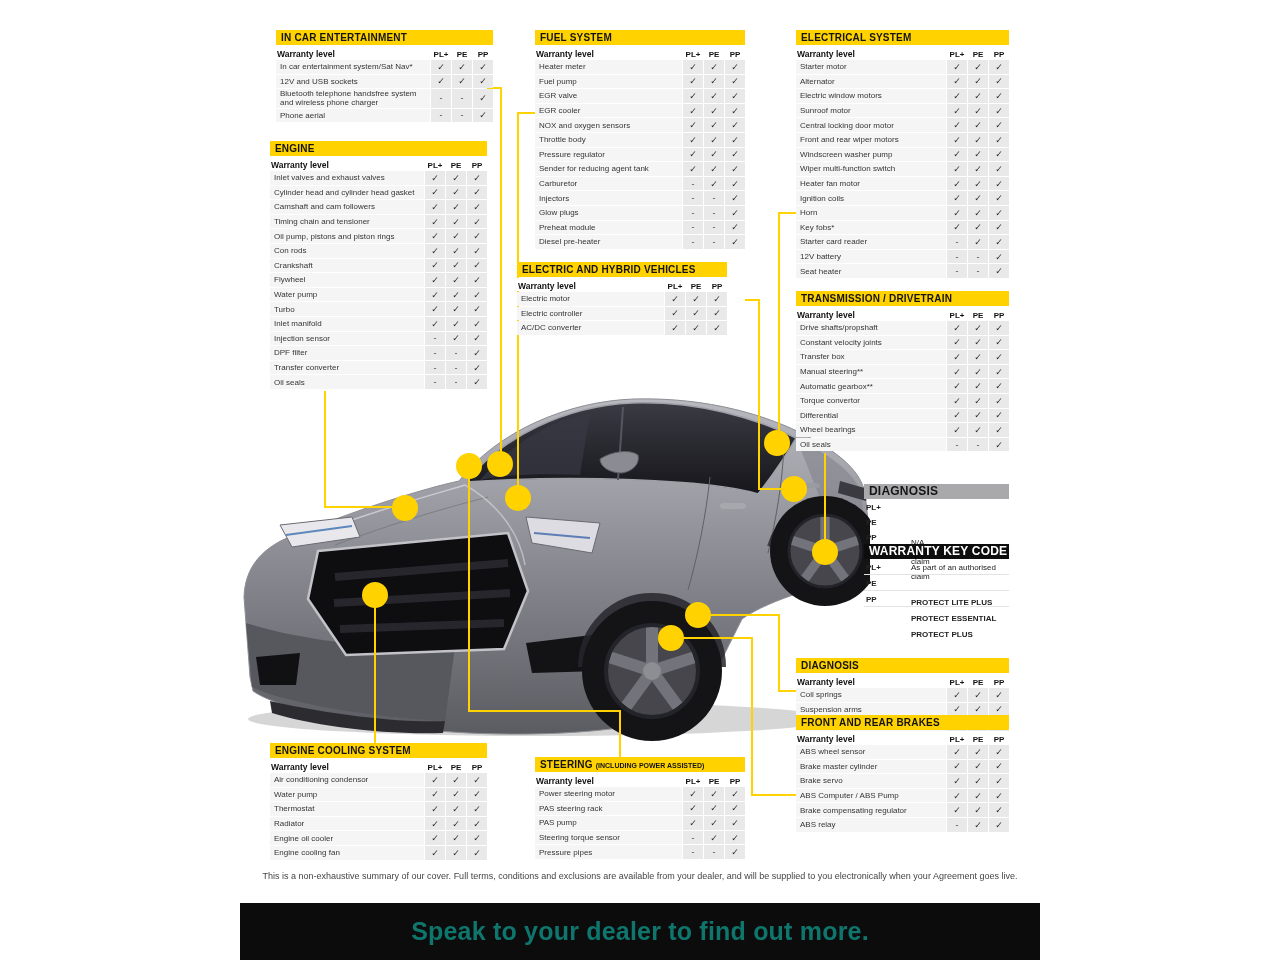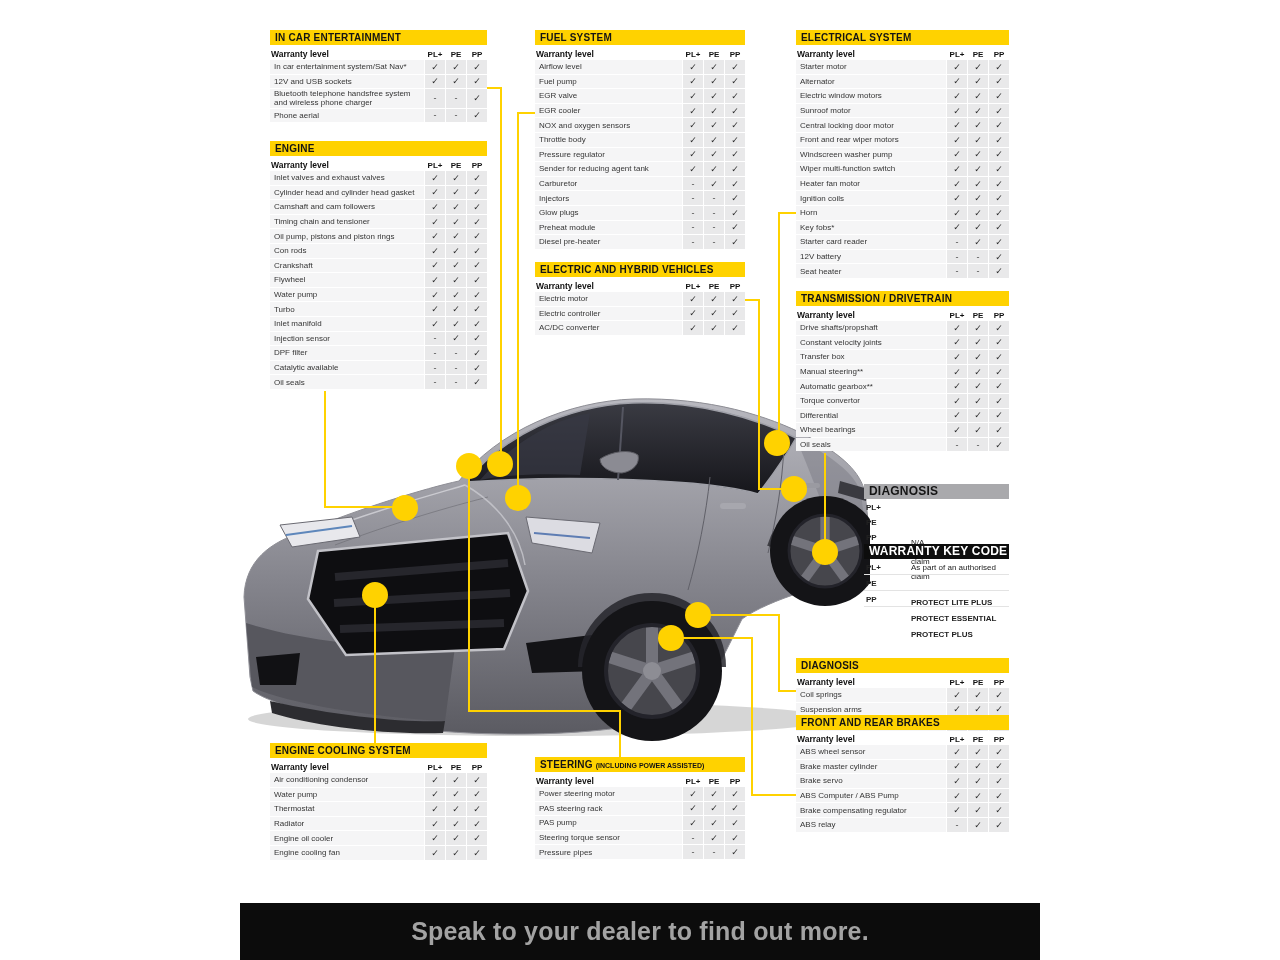--- a/index.html
+++ b/index.html
@@ -39,21 +39,21 @@
   .dot{position:absolute;width:26px;height:26px;border-radius:50%;background:#FFD200;z-index:30;}
 
   
   #car{position:absolute;left:240px;top:385px;width:630px;height:360px;z-index:10;}
 
   
   .footnote{position:absolute;left:240px;top:869px;width:800px;text-align:center;
             font-size:9px;line-height:14px;color:#454545;z-index:40;}
   .banner{position:absolute;left:240px;top:903px;width:800px;height:57px;background:#0c0c0c;
           display:flex;align-items:center;justify-content:center;z-index:40;}
-  .banner span{color:#a3a3a3;font-weight:bold;font-size:25px;letter-spacing:.2px;}
+  .banner span{color:#0f766e;font-weight:bold;font-size:25px;letter-spacing:.2px;}
 </style>
 </head>
 <body>
 
 <div id="stage">
 
   <svg id="car" viewBox="0 0 630 360" xmlns="http://www.w3.org/2000/svg">
     <defs>
       <linearGradient id="gb" x1="0" y1="0" x2="0" y2="1">
         <stop offset="0" stop-color="#b9b9c0"></stop>
@@ -149,21 +149,21 @@
   <div class="dot" style="left:487px;top:451px"></div>
   <div class="dot" style="left:505px;top:485px"></div>
   <div class="dot" style="left:392px;top:495px"></div>
   <div class="dot" style="left:362px;top:582px"></div>
   <div class="dot" style="left:764px;top:430px"></div>
   <div class="dot" style="left:781px;top:476px"></div>
   <div class="dot" style="left:812px;top:539px"></div>
   <div class="dot" style="left:685px;top:602px"></div>
   <div class="dot" style="left:658px;top:625px"></div>
 
-  <section class="tbl wrap-rows" style="left:270px;top:30px;width:217px">
+  <section class="tbl wrap-rows" style="left:276px;top:30px;width:217px">
     <div class="tbl-title"><span>IN CAR ENTERTAINMENT</span></div>
     <div class="tsub">
       <span class="tsub-label">Warranty level</span>
       <span class="tcol">PL+</span>
       <span class="tcol">PE</span>
       <span class="tcol">PP</span>
     </div>
     <div>
         <div class="trow">
           <span class="tlabel">In car entertainment system/Sat Nav*</span>
@@ -273,21 +273,21 @@
           <span class="tval chk">✓</span>
           <span class="tval chk">✓</span>
         </div>
         <div class="trow">
           <span class="tlabel">DPF filter</span>
           <span class="tval dash">-</span>
           <span class="tval dash">-</span>
           <span class="tval chk">✓</span>
         </div>
         <div class="trow">
-          <span class="tlabel">Catalytic available</span>
+          <span class="tlabel">Transfer converter</span>
           <span class="tval dash">-</span>
           <span class="tval dash">-</span>
           <span class="tval chk">✓</span>
         </div>
         <div class="trow">
           <span class="tlabel">Oil seals</span>
           <span class="tval dash">-</span>
           <span class="tval dash">-</span>
           <span class="tval chk">✓</span>
         </div>
@@ -345,21 +345,21 @@
   <section class="tbl" style="left:535px;top:30px;width:210px">
     <div class="tbl-title"><span>FUEL SYSTEM</span></div>
     <div class="tsub">
       <span class="tsub-label">Warranty level</span>
       <span class="tcol">PL+</span>
       <span class="tcol">PE</span>
       <span class="tcol">PP</span>
     </div>
     <div>
         <div class="trow">
-          <span class="tlabel">Airflow level</span>
+          <span class="tlabel">Heater meter</span>
           <span class="tval chk">✓</span>
           <span class="tval chk">✓</span>
           <span class="tval chk">✓</span>
         </div>
         <div class="trow">
           <span class="tlabel">Fuel pump</span>
           <span class="tval chk">✓</span>
           <span class="tval chk">✓</span>
           <span class="tval chk">✓</span>
         </div>
@@ -425,21 +425,21 @@
         </div>
         <div class="trow">
           <span class="tlabel">Diesel pre-heater</span>
           <span class="tval dash">-</span>
           <span class="tval dash">-</span>
           <span class="tval chk">✓</span>
         </div>
       </div>
   </section>
 
-  <section class="tbl" style="left:535px;top:262px;width:210px">
+  <section class="tbl" style="left:517px;top:262px;width:210px">
     <div class="tbl-title"><span>ELECTRIC AND HYBRID VEHICLES</span></div>
     <div class="tsub">
       <span class="tsub-label">Warranty level</span>
       <span class="tcol">PL+</span>
       <span class="tcol">PE</span>
       <span class="tcol">PP</span>
     </div>
     <div>
         <div class="trow">
           <span class="tlabel">Electric motor</span>
@@ -780,19 +780,20 @@
         <div class="trow">
           <span class="tlabel">ABS relay</span>
           <span class="tval dash">-</span>
           <span class="tval chk">✓</span>
           <span class="tval chk">✓</span>
         </div>
       </div>
   </section>
 
   <div class="footnote">
+    <div>This is a non-exhaustive summary of our cover. Full terms, conditions and exclusions are available from your dealer, and will be supplied to you electronically when your Agreement goes live.</div>
   </div>
 
   <div class="banner">
     <span>Speak to your dealer to find out more.</span>
   </div>
 
 </div>
 
 </body></html>

